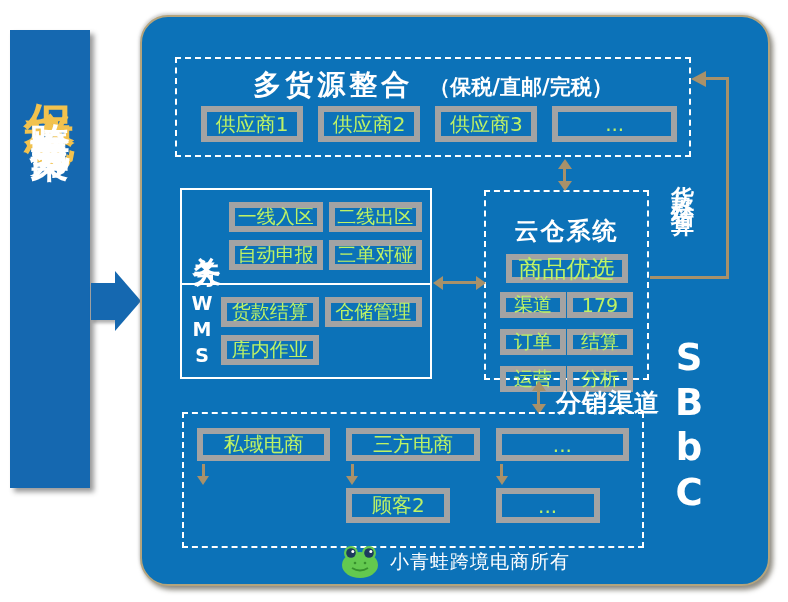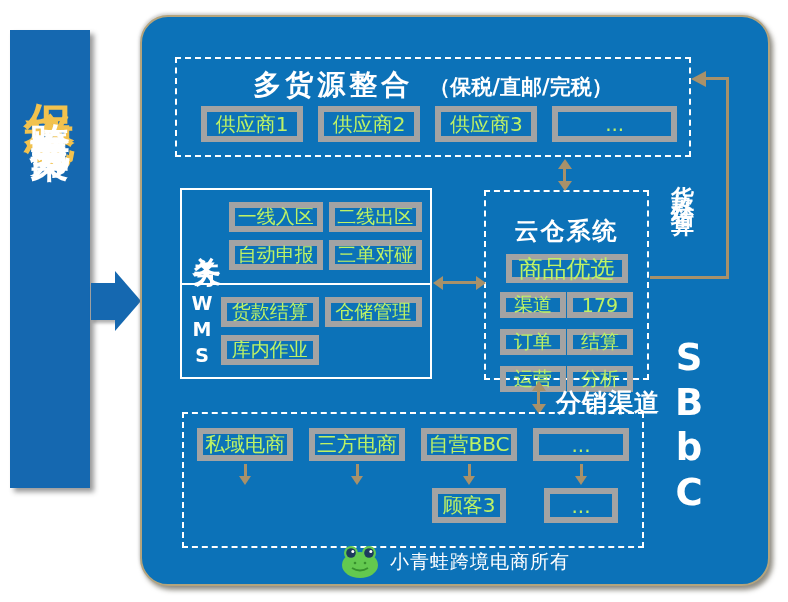--- a/index.html
+++ b/index.html
@@ -78,21 +78,21 @@
 
   
   .pay-label { position:absolute; left:524px; top:150px; writing-mode:vertical-rl; text-orientation:upright;
     font-size:23px; font-weight:600; letter-spacing:9px; line-height:34px; }
   .sbbc { position:absolute; left:524px; top:318px; width:46px; text-align:center; font-size:37px; font-weight:700; line-height:45px; }
   .dist-label { position:absolute; left:414px; top:369px; font-size:25px; font-weight:600; letter-spacing:1px; }
 
   
   .bottom-box { position:absolute; left:40px; top:395px; width:462px; height:136px; border:2px dashed #ffffff;
     display:flex; gap:16px; padding:14px 13px 12px; }
-  .bcol { flex:1 1 0; display:flex; flex-direction:column; align-items:center; }
+  .bcol { flex:1 1 0; display:flex; flex-direction:column; align-items:flex-start; }
   .channel { width:100%; height:33px; font-size:20px; }
   .customer { width:78%; height:35px; font-size:20px; }
 
   
   .footer { position:absolute; left:0; right:0; bottom:6px; display:flex; align-items:center; justify-content:center; gap:10px; }
   .footer-text { font-size:19px; letter-spacing:1px; }
 </style>
 </head>
 <body>
 
@@ -191,28 +191,21 @@
             <div class="shaft"></div>
             <div class="down"></div>
           </div>
       </div>
       <div class="bcol">
         <div class="wbox channel">三方电商</div>
         <div class="mini-arrow">
             <div class="shaft"></div>
             <div class="down"></div>
           </div>
-      </div>
-      <div class="bcol">
-        <div class="wbox channel">自营BBC</div>
-        <div class="mini-arrow">
-            <div class="shaft"></div>
-            <div class="down"></div>
-          </div>
-        <div class="wbox customer">顾客3</div>
+        <div class="wbox customer">顾客2</div>
       </div>
       <div class="bcol">
         <div class="wbox channel">...</div>
         <div class="mini-arrow">
             <div class="shaft"></div>
             <div class="down"></div>
           </div>
         <div class="wbox customer">...</div>
       </div>
     </div>

